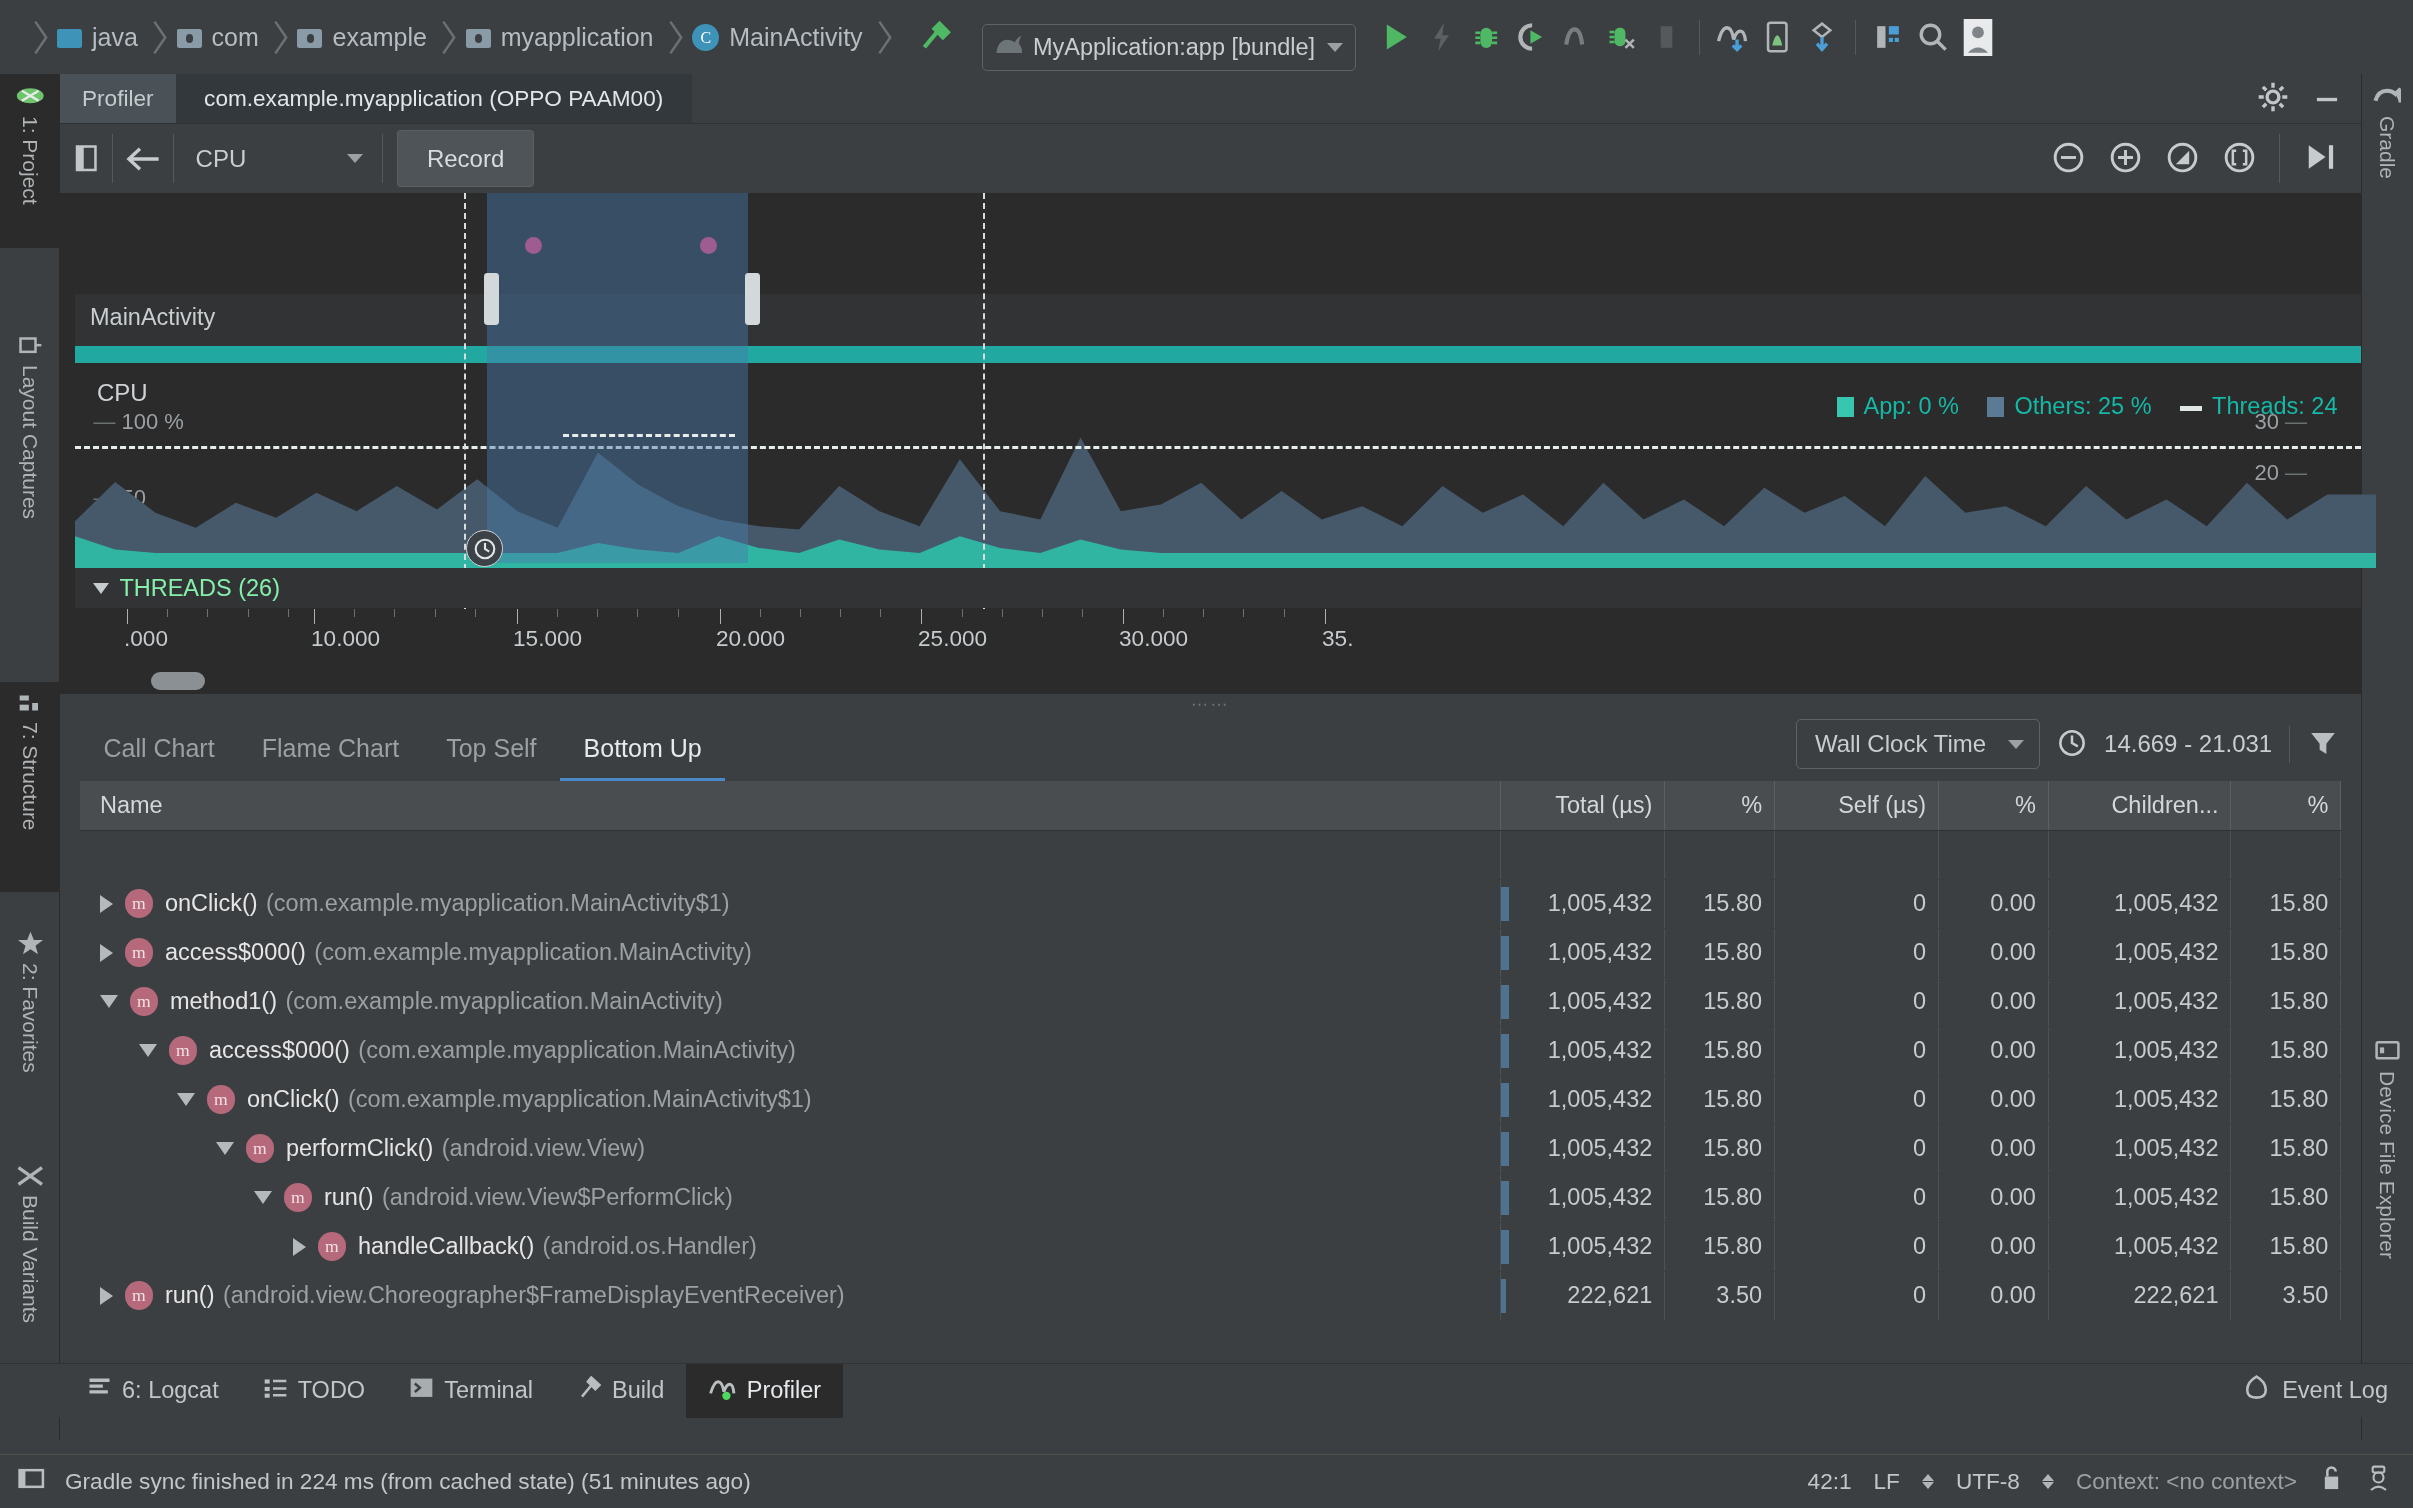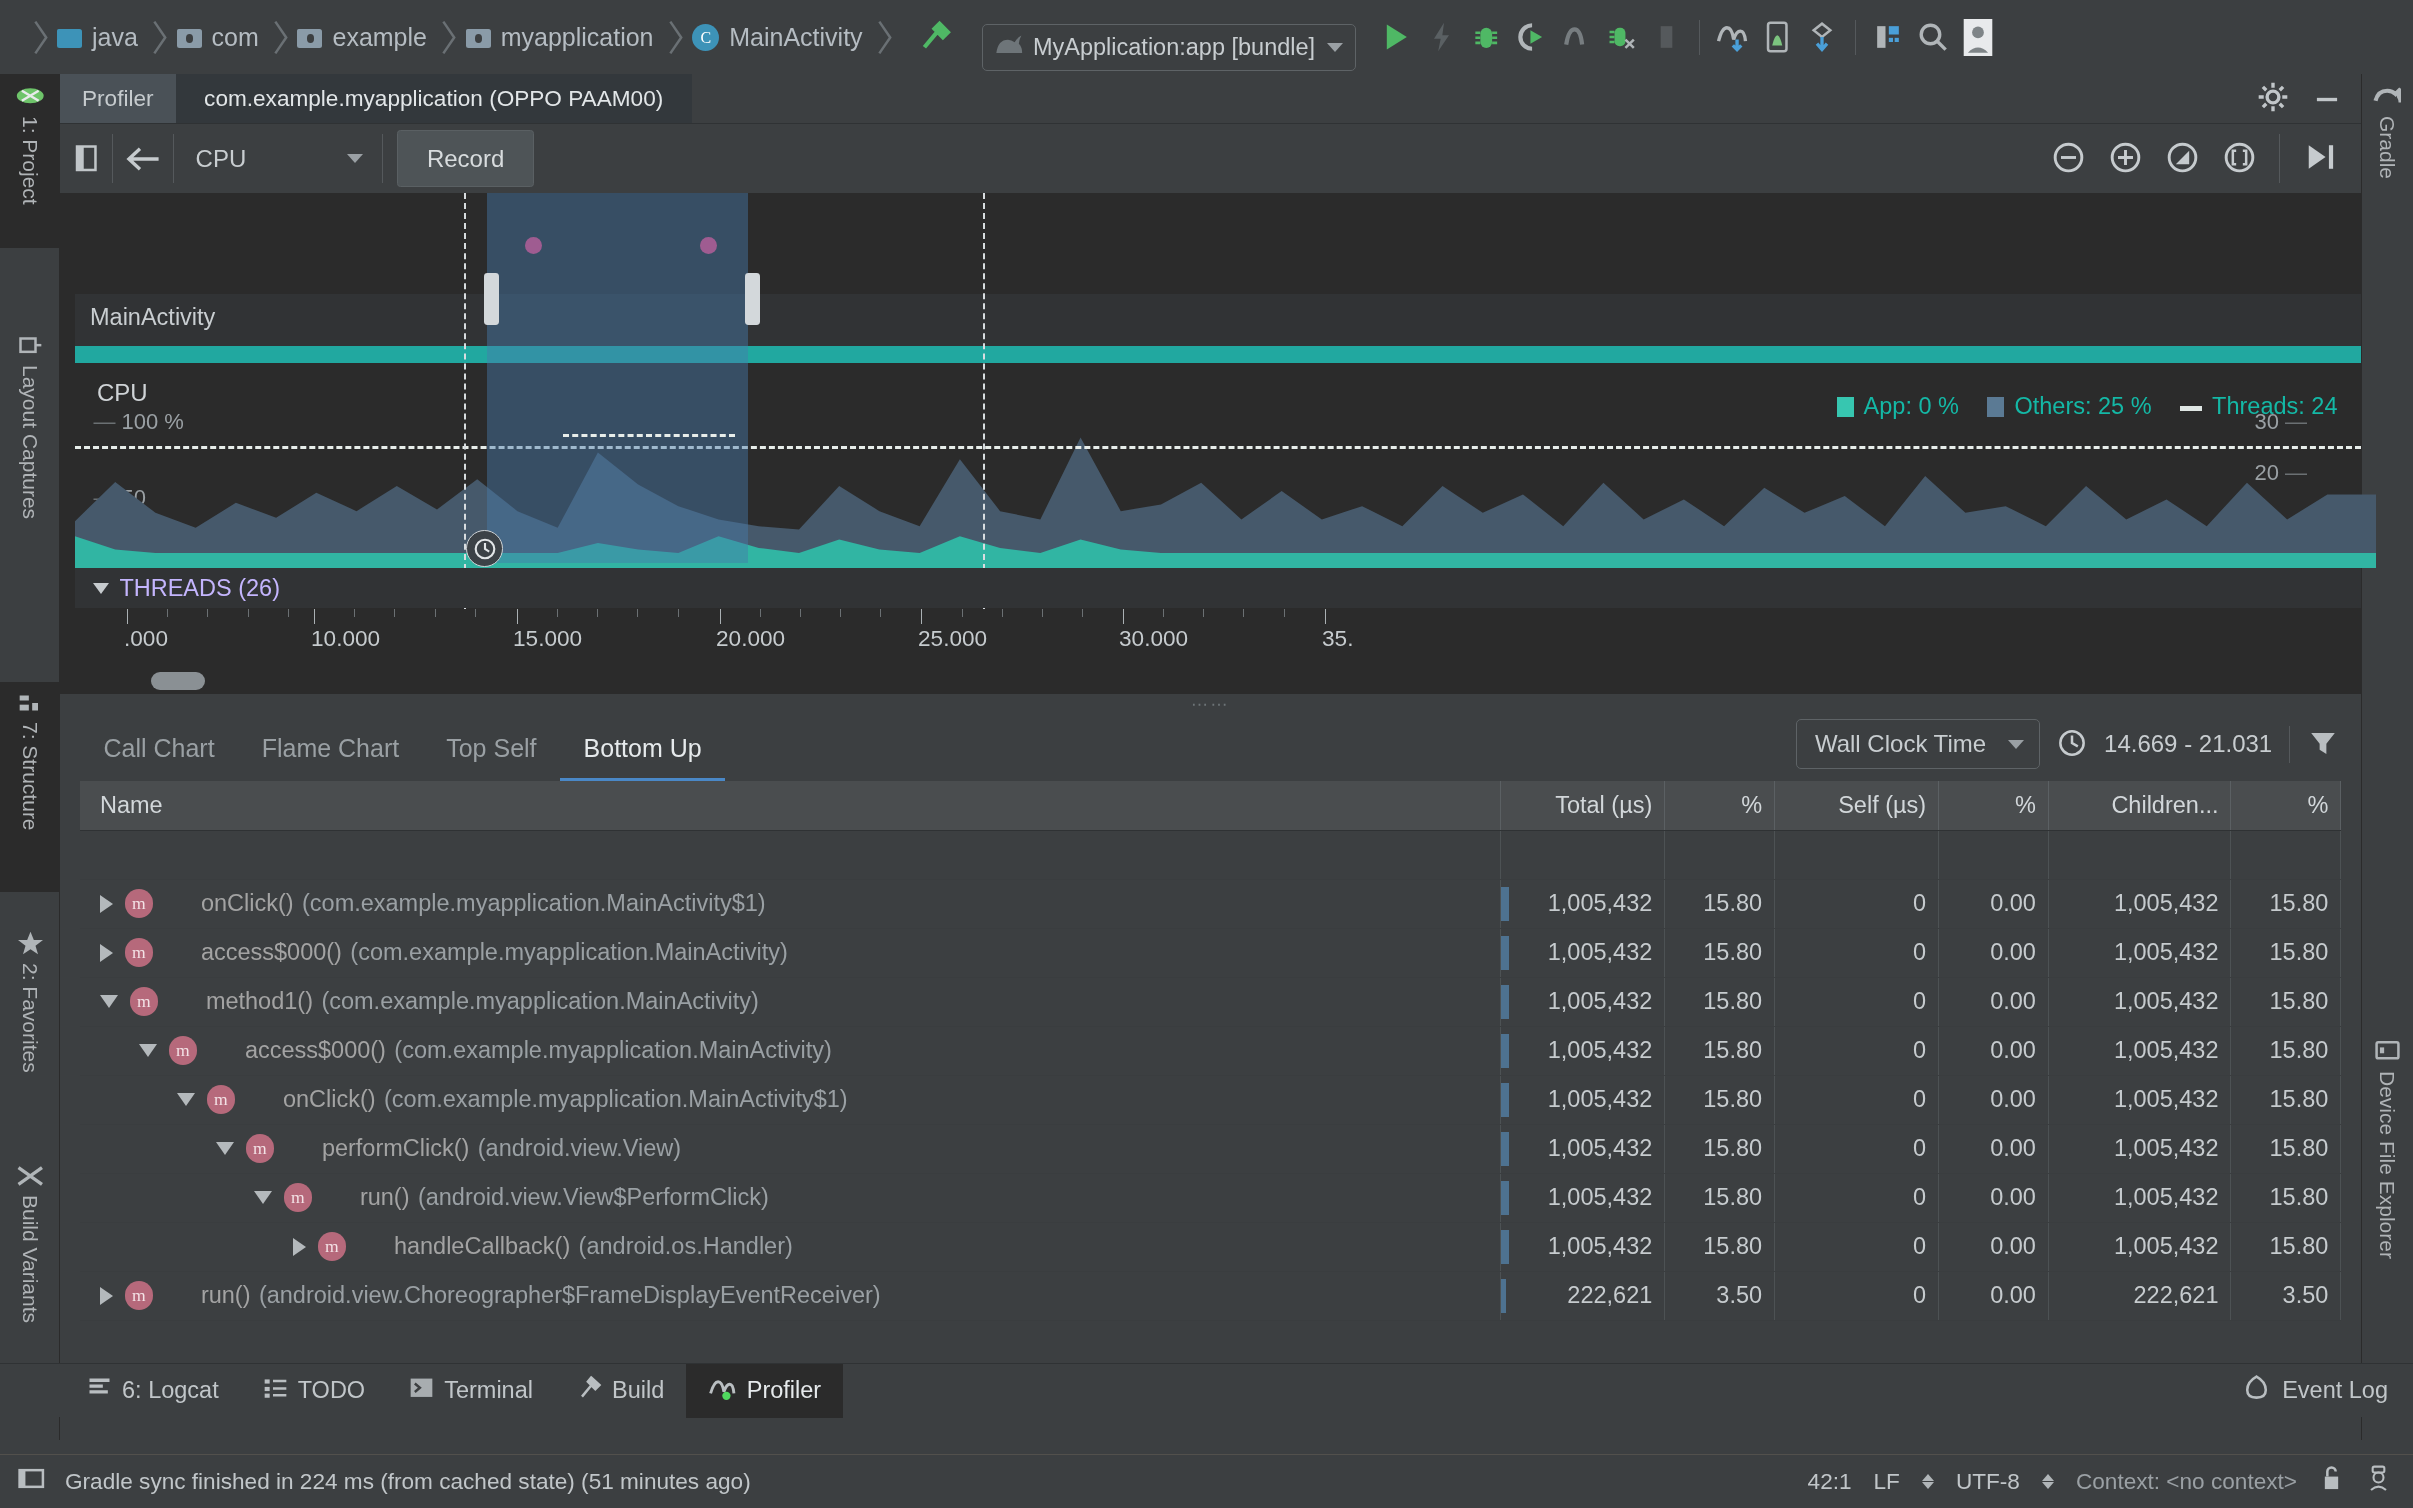--- a/index.html
+++ b/index.html
@@ -133,21 +133,21 @@
   .lg-sw.others { background:#5b7a94; }
   .lg-dash { display:inline-block;width:22px;height:5px;background:#dfe6e4;margin-right:10px;vertical-align:3.4px;
              background-image:linear-gradient(90deg,#dfe6e4 55%, transparent 55%); background-size:13.4px 5px;}
   .axis-l { position:absolute; font-size:22px; color:#9aa0a4; }
   .axis-r { position:absolute; font-size:22px; color:#9aa0a4; right:54px; }
 
   .threads-hdr {
     position:absolute; left:15px; right:0; top:375px; height:40px;
     background:#313335; display:flex; align-items:center; padding-left:18.4px; gap:10px;
   }
-  .threads-hdr .lbl { font-size:23.5px; color:#c4b5fd; }
+  .threads-hdr .lbl { font-size:23.5px; color:#86efac; }
   .time-axis { position:absolute; left:0; right:0; top:416px; height:52px; background:#2b2b2b;}
   .tick { position:absolute; top:0; width:0.8px; background:#6b7073; }
   .tick.major { height:15px; background:#aab0b3; }
   .tick.minor { height:8.4px; }
   .tlabel { position:absolute; top:17px; font-size:22.6px; color:#c6cbce; }
   .scrollthumb { position:absolute; left:91px; top:479px; width:54px;height:18.4px;border-radius:9.2px;background:#8a9094;}
   .splitter { position:absolute; left:0; right:0; top:501px; height:15px; background:#3c3f41; text-align:center; color:#6d7477; font-size:17px; letter-spacing:2.5px;}
 
   
   .sel-box { position:absolute; background:rgba(70,122,170,0.45); border:none; }
@@ -179,21 +179,21 @@
     text-align:right; padding-right:11.7px; white-space:nowrap; overflow:hidden;
   }
   table.calls tbody td.name { text-align:left; padding-right:0; border-right:0.8px solid #4d5254;}
   .namecell { display:flex; align-items:center; }
   .tri { width:0;height:0;flex:none; }
   .tri.closed { border-top:9.2px solid transparent;border-bottom:9.2px solid transparent;border-left:13.4px solid #b4b9bc; }
   .tri.open { border-left:9.2px solid transparent;border-right:9.2px solid transparent;border-top:13.4px solid #b4b9bc; }
   .mbadge { width:28.5px;height:28.5px;border-radius:50%;background:#b6697b;color:#f3e2e6;font-size:17.6px;
             display:flex;align-items:center;justify-content:center;margin:0 11.7px; flex:none;
             font-family:"Liberation Serif", serif; }
-  .mname { color:#a3a3a3;margin-left:36px; }
+  .mname { color:#e5e5e5; }
   .mpkg { color:#9aa0a4; margin-left:8.4px; }
   .bar-ind { position:absolute; left:0; width:8.4px; height:34px; background:#4e7290; }
   .tbl-wrap { position:absolute; left:20px; right:20px; top:72px; bottom:0; overflow:hidden; }
 
   
   .bottom-tabs {
     position:absolute; left:0; right:0; bottom:91px; height:54px;
     background:#3c3f41; display:flex; align-items:center; padding-left:65px;
     border-top:0.8px solid #2f3234;
   }

